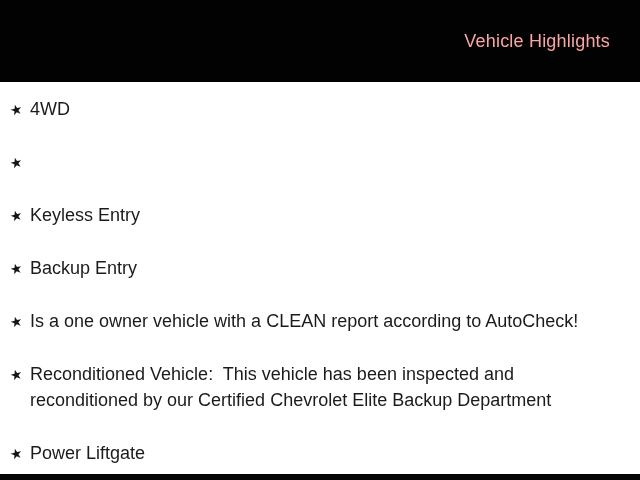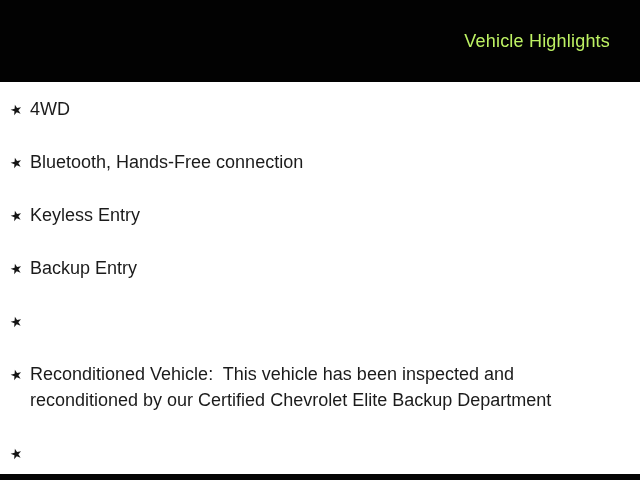--- a/index.html
+++ b/index.html
@@ -21,21 +21,21 @@
     width: 640px;
     height: 82px;
     background: #020202;
     display: flex;
     align-items: center;
     justify-content: flex-end;
     padding-right: 30px;
   }
   .topbar .title {
     margin: 0;
-    color: #bef264;
+    color: #fca5a5;
     font-size: 18px;
     font-weight: 400;
     letter-spacing: 0.2px;
   }
   
   .content {
     box-sizing: border-box;
     width: 640px;
   }
   .content ul {
@@ -84,39 +84,40 @@
   </header>
 
   <main class="content">
     <ul>
       <li>
         <span class="star">★</span>
         <span class="txt">4WD</span>
       </li>
       <li>
         <span class="star">★</span>
-        <span class="txt">Bluetooth, Hands-Free connection</span>
       </li>
       <li>
         <span class="star">★</span>
         <span class="txt">Keyless Entry</span>
       </li>
       <li>
         <span class="star">★</span>
         <span class="txt">Backup Entry</span>
       </li>
       <li>
         <span class="star">★</span>
+        <span class="txt">Is a one owner vehicle with a CLEAN report according to AutoCheck!</span>
       </li>
       <li>
         <span class="star">★</span>
         <span class="txt">Reconditioned Vehicle:  This vehicle has been inspected and
 reconditioned by our Certified Chevrolet Elite Backup Department</span>
       </li>
       <li>
         <span class="star">★</span>
+        <span class="txt">Power Liftgate</span>
       </li>
     </ul>
   </main>
 
   <footer class="bottombar"></footer>
 
 </div>
 
 </body></html>

